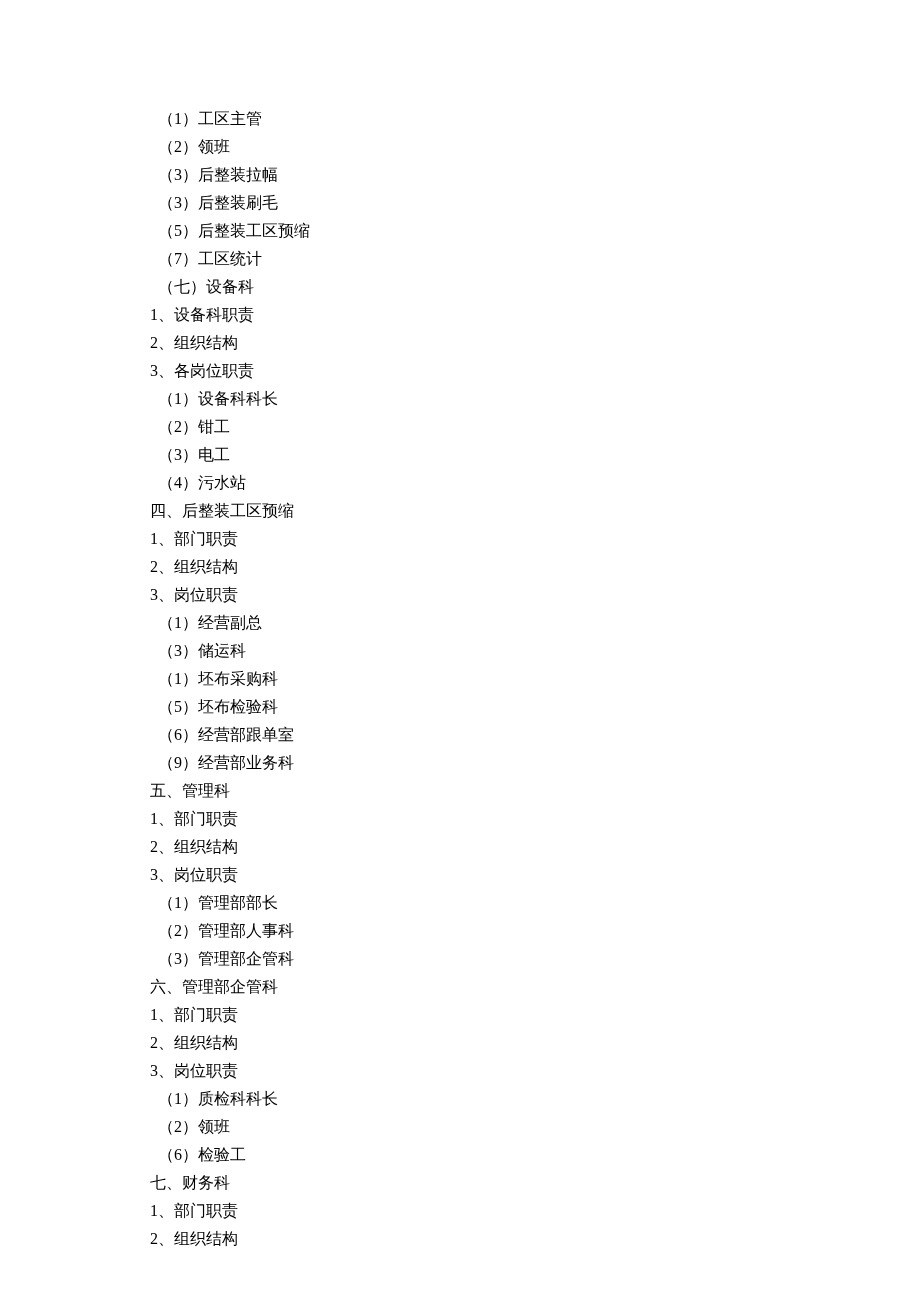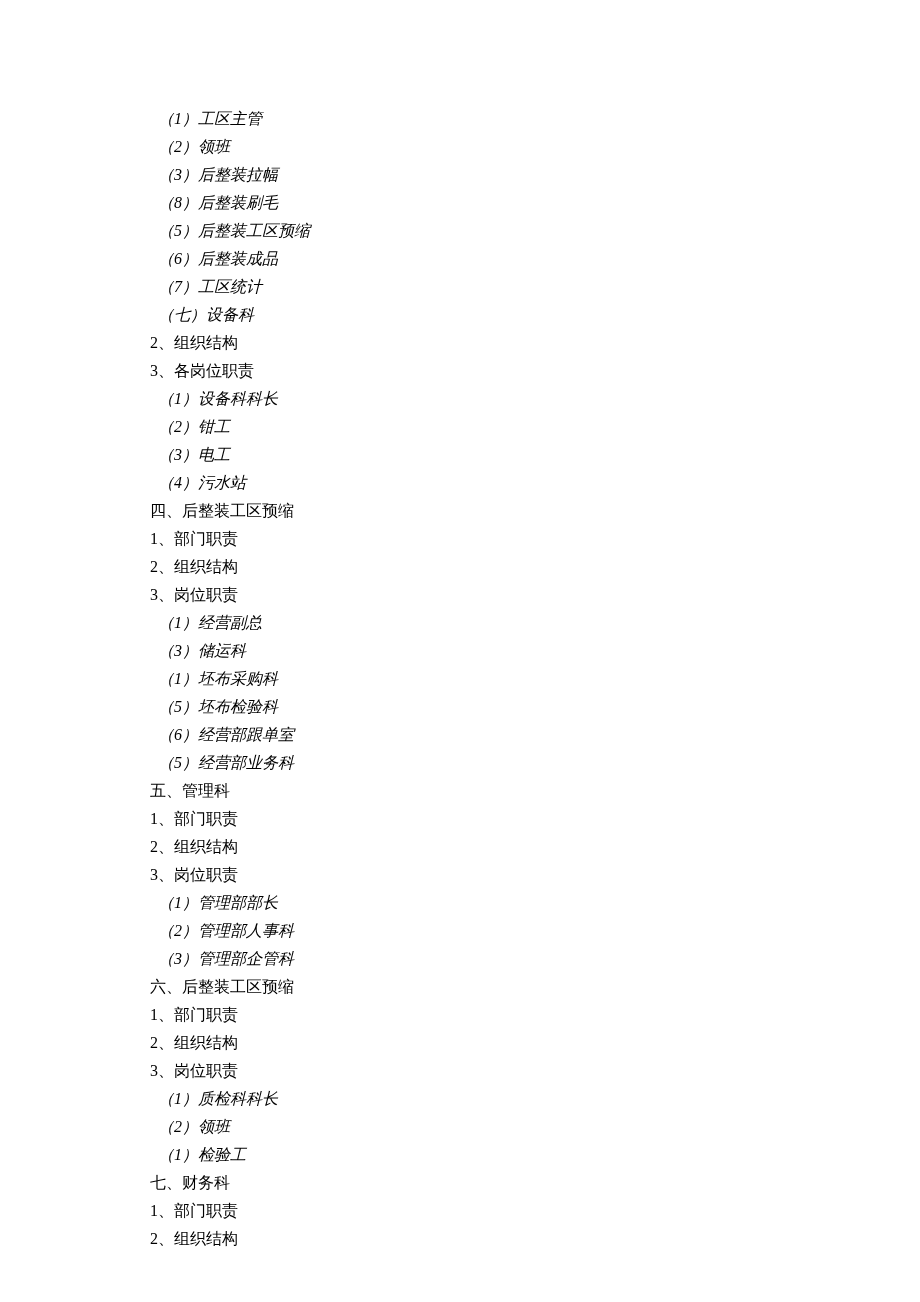--- a/index.html
+++ b/index.html
@@ -14,67 +14,66 @@
       color: #000000;
       line-height: 1.75;
       width: 920px;
       padding: 105px 0 0 150px;
     }
     .content {
       width: 600px;
     }
     .indent-1 {
       padding-left: 8px;
-      font-style: italic;
     }
     .indent-0 {
       padding-left: 0;
     }
     .line {
       white-space: nowrap;
     }
   </style>
 </head>
 <body>
 
 <div class="content">
 <div class="line indent-1">（1）工区主管</div>
     <div class="line indent-1">（2）领班</div>
     <div class="line indent-1">（3）后整装拉幅</div>
-    <div class="line indent-1">（8）后整装刷毛</div>
+    <div class="line indent-1">（3）后整装刷毛</div>
     <div class="line indent-1">（5）后整装工区预缩</div>
-    <div class="line indent-1">（6）后整装成品</div>
     <div class="line indent-1">（7）工区统计</div>
     <div class="line indent-1">（七）设备科</div>
+    <div class="line indent-0">1、设备科职责</div>
     <div class="line indent-0">2、组织结构</div>
     <div class="line indent-0">3、各岗位职责</div>
     <div class="line indent-1">（1）设备科科长</div>
     <div class="line indent-1">（2）钳工</div>
     <div class="line indent-1">（3）电工</div>
     <div class="line indent-1">（4）污水站</div>
     <div class="line indent-0">四、后整装工区预缩</div>
     <div class="line indent-0">1、部门职责</div>
     <div class="line indent-0">2、组织结构</div>
     <div class="line indent-0">3、岗位职责</div>
     <div class="line indent-1">（1）经营副总</div>
     <div class="line indent-1">（3）储运科</div>
     <div class="line indent-1">（1）坯布采购科</div>
     <div class="line indent-1">（5）坯布检验科</div>
     <div class="line indent-1">（6）经营部跟单室</div>
-    <div class="line indent-1">（5）经营部业务科</div>
+    <div class="line indent-1">（9）经营部业务科</div>
     <div class="line indent-0">五、管理科</div>
     <div class="line indent-0">1、部门职责</div>
     <div class="line indent-0">2、组织结构</div>
     <div class="line indent-0">3、岗位职责</div>
     <div class="line indent-1">（1）管理部部长</div>
     <div class="line indent-1">（2）管理部人事科</div>
     <div class="line indent-1">（3）管理部企管科</div>
-    <div class="line indent-0">六、后整装工区预缩</div>
+    <div class="line indent-0">六、管理部企管科</div>
     <div class="line indent-0">1、部门职责</div>
     <div class="line indent-0">2、组织结构</div>
     <div class="line indent-0">3、岗位职责</div>
     <div class="line indent-1">（1）质检科科长</div>
     <div class="line indent-1">（2）领班</div>
-    <div class="line indent-1">（1）检验工</div>
+    <div class="line indent-1">（6）检验工</div>
     <div class="line indent-0">七、财务科</div>
     <div class="line indent-0">1、部门职责</div>
     <div class="line indent-0">2、组织结构</div>
   </div>
 
 </body></html>

